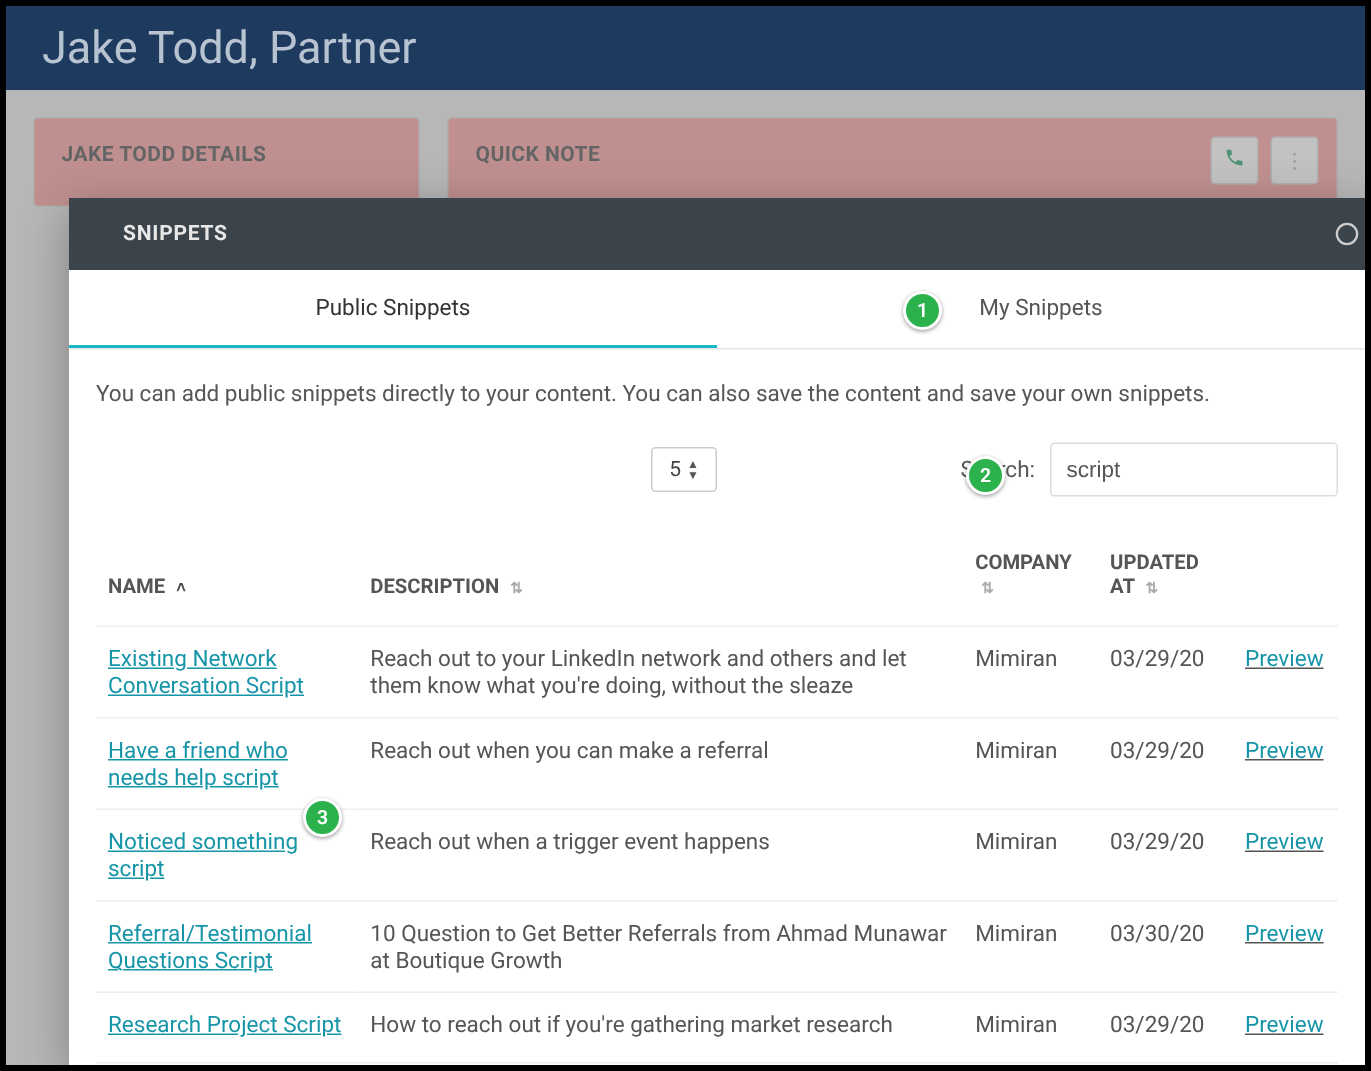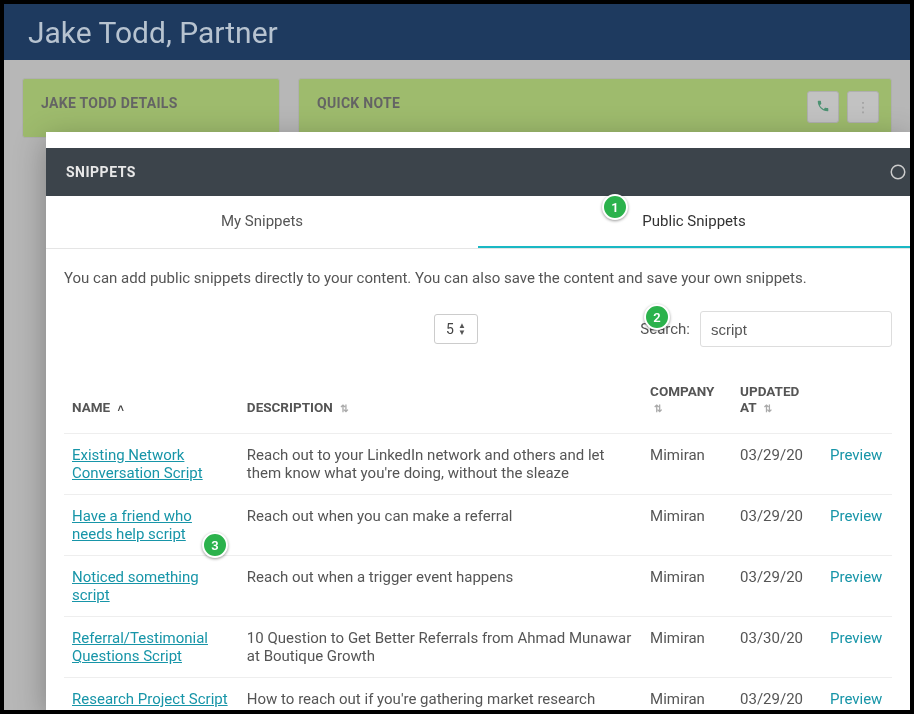--- a/index.html
+++ b/index.html
@@ -26,21 +26,21 @@
   }
   .bg-panels {
     background: #ececec;
     height: calc(100% - 56px);
     padding: 18px;
     display: flex;
     gap: 18px;
     position: relative;
   }
   .panel {
-    background: #bef264;
+    background: #fca5a5;
     border: 1px solid #ddd;
     border-radius: 3px;
   }
   .panel-left { width: 258px; height: 60px; }
   .panel-right { flex: 1; height: 60px; position: relative; }
   .panel-head {
     padding: 16px 18px;
     color: #555;
     font-size: 14px;
     font-weight: 700;
@@ -80,26 +80,25 @@
     bottom: 0;
     background: #fff;
     box-shadow: 0 8px 30px rgba(0,0,0,0.3);
     display: flex;
     flex-direction: column;
     overflow: hidden;
   }
   .modal-header {
     background: #3c444b;
     color: #e8e8e8;
-    padding: 16px 20px;
+    padding: 16px 36px;
     font-size: 14px;
     font-weight: 700;
     letter-spacing: 0.5px;
     position: relative;
-    margin-top: 16px;
   }
   .modal-close {
     position: absolute;
     right: 0;
     top: 50%;
     transform: translateY(-50%);
     width: 24px;
     height: 24px;
     color: #ccc;
     display: flex;
@@ -205,21 +204,21 @@
     vertical-align: top;
     border-top: 1px solid #eee;
     color: #555;
   }
   .link { color: #1795a8; cursor: pointer; text-decoration: underline; }
   .preview { color: #1795a8; cursor: pointer; text-align: left; }
   .col-name { width: 175px; }
   .col-desc { width: 405px; }
   .col-company { width: 90px; }
   .col-updated { width: 90px; }
-  .col-action { width: 70px; }
+  .col-action { width: 70px; text-decoration: underline; }
 
   .table-footer {
     display: flex;
     align-items: center;
     padding: 12px 8px 0 8px;
     color: #555;
     font-size: 15px;
     border-top: 1px solid #eee;
     margin-top: 4px;
   }
@@ -275,22 +274,22 @@
   <div class="modal-header">
     <span>SNIPPETS</span>
     <span class="modal-close">
       <svg width="18" height="18" viewBox="0 0 24 24" fill="none" stroke="currentColor" stroke-width="2">
           <circle cx="12" cy="12" r="9"></circle>
         </svg>
     </span>
   </div>
 
   <div class="tabs">
+    <div class="tab active">Public Snippets</div>
     <div class="tab">My Snippets</div>
-    <div class="tab active">Public Snippets</div>
   </div>
 
   <div class="modal-body">
     <div class="help-text">You can add public snippets directly to your content. You can also save the content and save your own snippets.</div>
 
     <div class="controls-row">
       <div class="page-size">
         <span>5</span>
         <span class="stepper">
           <span>▲</span>

